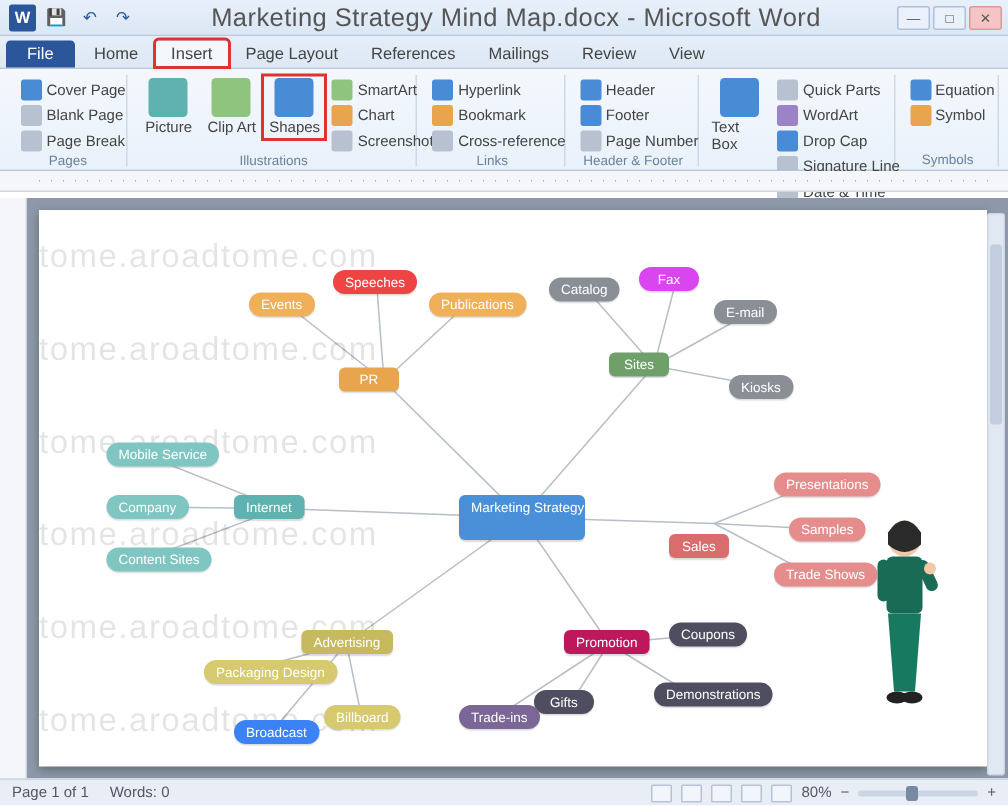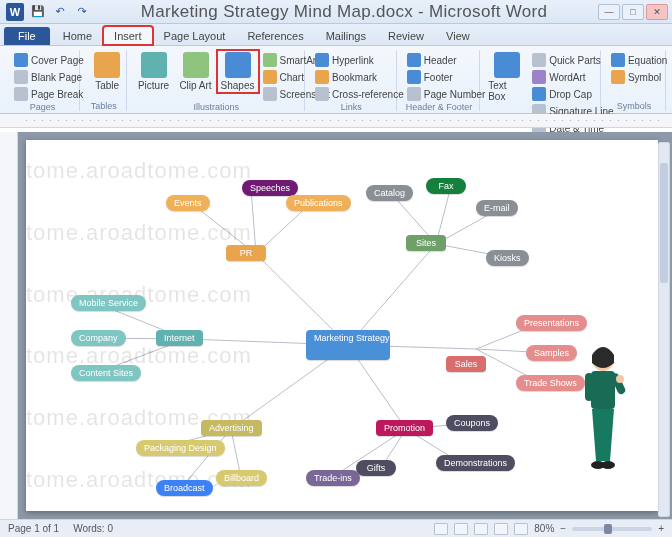--- a/index.html
+++ b/index.html
@@ -203,29 +203,20 @@
             <span class="ic grey"></span>
             <span>Blank Page</span>
           </div>
           <div class="rbtn-sm">
             <span class="ic grey"></span>
             <span>Page Break</span>
           </div>
         </div>
       </div>
       <div class="rgroup-label">Pages</div>
-    </div>
-    <div class="rgroup">
-      <div class="rgroup-body">
-        <div class="rbtn-lg">
-          <span class="ic orange"></span>
-          <span>Table</span>
-        </div>
-      </div>
-      <div class="rgroup-label">Tables</div>
     </div>
     <div class="rgroup">
       <div class="rgroup-body">
         <div class="rbtn-lg">
           <span class="ic teal"></span>
           <span>Picture</span>
         </div>
         <div class="rbtn-lg">
           <span class="ic green"></span>
           <span>Clip Art</span>
@@ -393,25 +384,25 @@
         <div>tome.aroadtome.com</div>
           <div>tome.aroadtome.com</div>
           <div>tome.aroadtome.com</div>
           <div>tome.aroadtome.com</div>
           <div>tome.aroadtome.com</div>
           <div>tome.aroadtome.com</div>
       </div>
     <div class="node rect" style="left: 280px; top: 190px; width: 84px; min-height: 30px; background: rgb(74, 144, 217);">Marketing Strategy</div>
         <div class="node rect" style="left: 200px; top: 105px; background: rgb(232, 165, 77);">PR</div>
         <div class="node pill" style="left: 140px; top: 55px; background: rgb(240, 176, 90);">Events</div>
-        <div class="node pill" style="left: 216px; top: 40px; background: #701a75;">Speeches</div>
+        <div class="node pill" style="left: 196px; top: 40px; background: #ef4444;">Speeches</div>
         <div class="node pill" style="left: 260px; top: 55px; background: rgb(240, 176, 90);">Publications</div>
         <div class="node rect" style="left: 380px; top: 95px; background: rgb(111, 160, 106);">Sites</div>
         <div class="node pill" style="left: 340px; top: 45px; background: rgb(138, 143, 150);">Catalog</div>
-        <div class="node pill" style="left: 400px; top: 38px; background: #15803d;">Fax</div>
+        <div class="node pill" style="left: 400px; top: 38px; background: #d946ef;">Fax</div>
         <div class="node pill" style="left: 450px; top: 60px; background: rgb(138, 143, 150);">E-mail</div>
         <div class="node pill" style="left: 460px; top: 110px; background: rgb(138, 143, 150);">Kiosks</div>
         <div class="node rect" style="left: 420px; top: 216px; background: rgb(217, 108, 108);">Sales</div>
         <div class="node pill" style="left: 490px; top: 175px; background: rgb(229, 141, 141);">Presentations</div>
         <div class="node pill" style="left: 500px; top: 205px; background: rgb(229, 141, 141);">Samples</div>
         <div class="node pill" style="left: 490px; top: 235px; background: rgb(229, 141, 141);">Trade Shows</div>
         <div class="node rect" style="left: 350px; top: 280px; background: #be185d;">Promotion</div>
         <div class="node pill" style="left: 420px; top: 275px; background: rgb(78, 78, 96);">Coupons</div>
         <div class="node pill" style="left: 330px; top: 320px; background: rgb(78, 78, 96);">Gifts</div>
         <div class="node pill" style="left: 410px; top: 315px; background: rgb(78, 78, 96);">Demonstrations</div>

